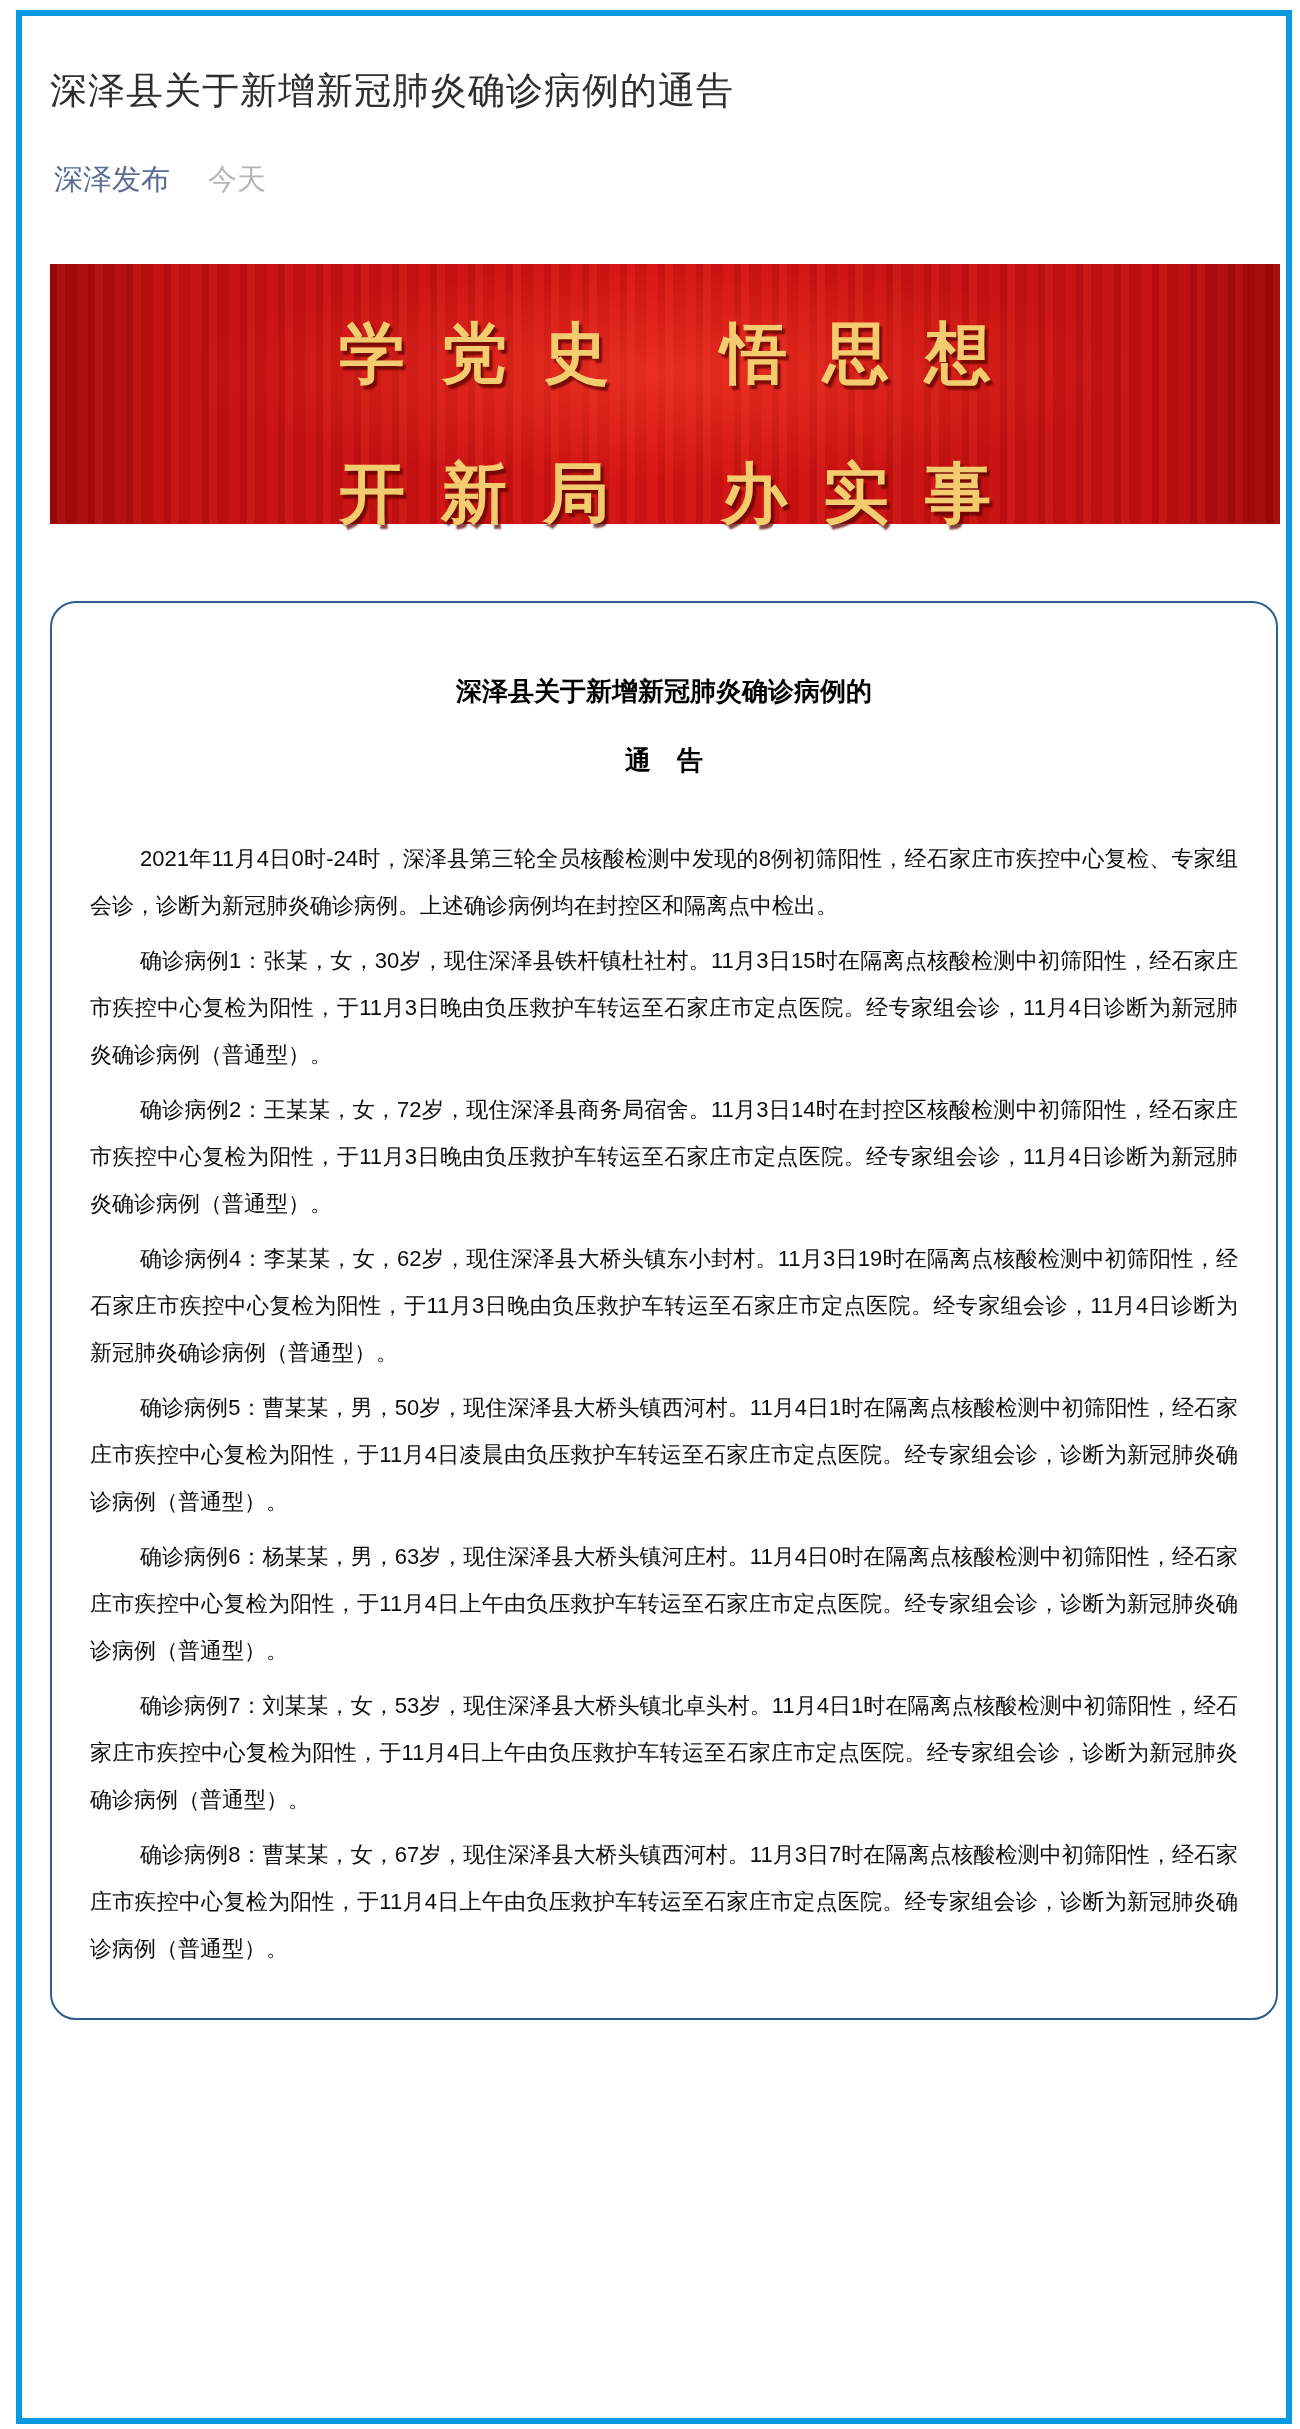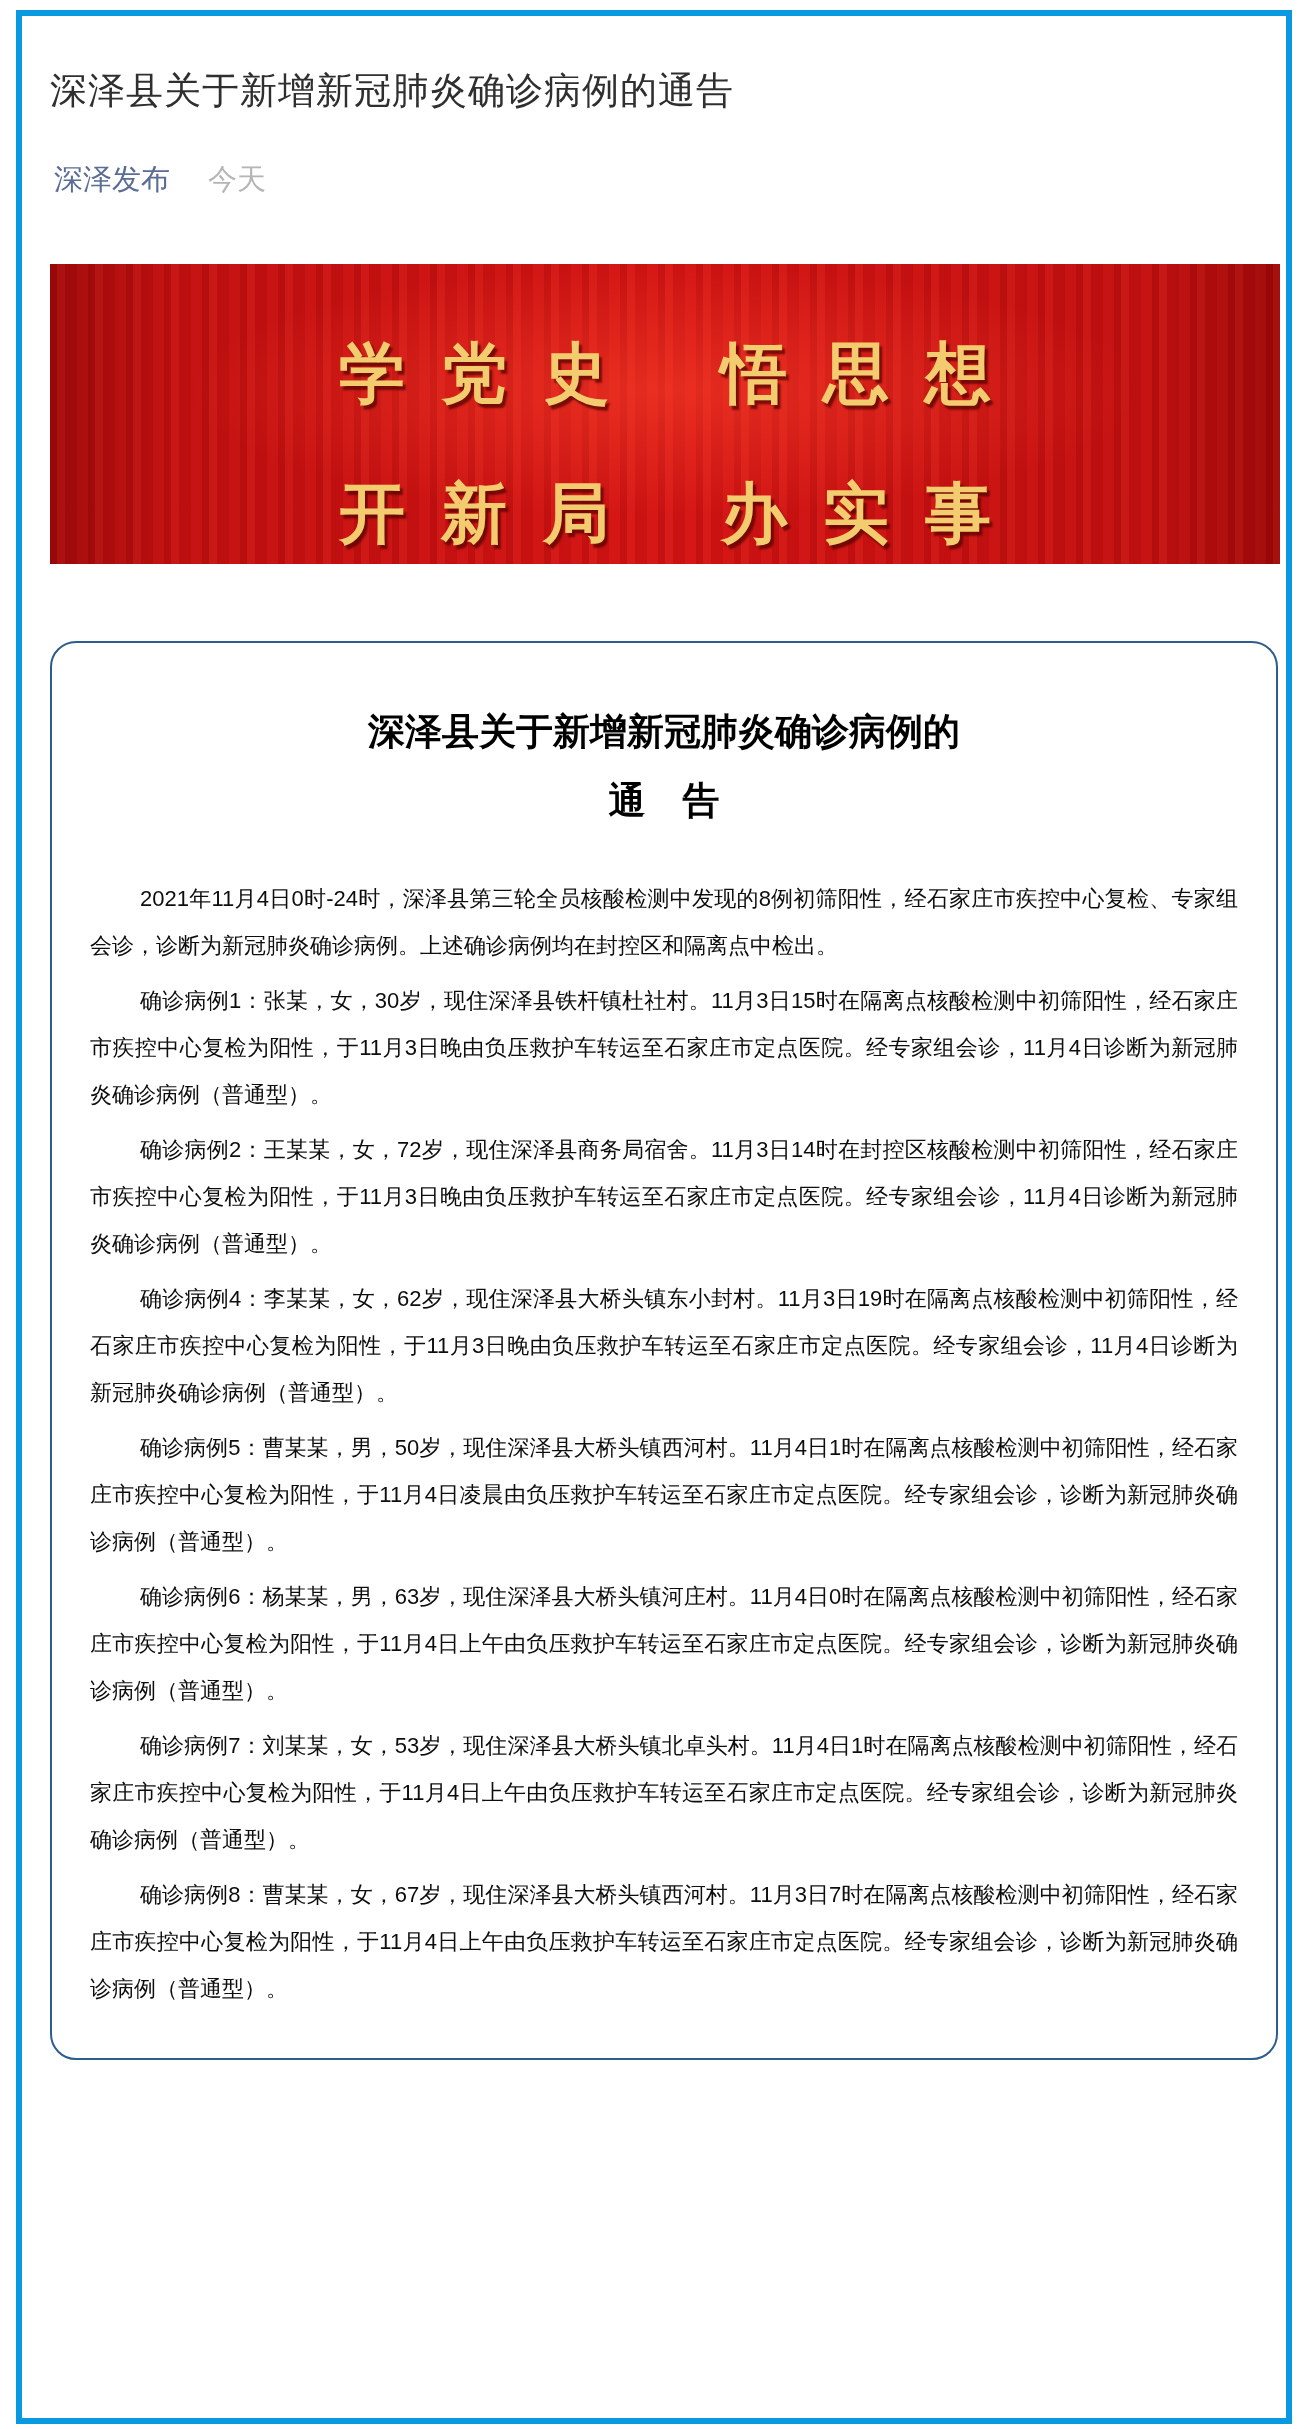--- a/index.html
+++ b/index.html
@@ -38,21 +38,21 @@
     gap: 30px;
   }
   .byline .account { color: #5b6c95; }
   .byline .time    { color: #b5b5b5; }
 
   
   .banner {
     margin-left: 6px;
     margin-top: 60px;
     width: 1230px;
-    height: 300px;
+    height: 260px;
     background:
       radial-gradient(ellipse 55% 60% at 50% 42%, rgba(255,70,45,0.50), rgba(255,70,45,0) 70%),
       repeating-linear-gradient(90deg,
         rgba(120,0,0,0.16) 0 7px,
         rgba(255,90,60,0.10) 7px 15px,
         rgba(150,5,5,0.14) 15px 27px,
         rgba(235,60,40,0.08) 27px 38px),
       linear-gradient(90deg, #9d090b, #c11011 10%, #d41414 50%, #c11011 90%, #9a080a);
     display: flex;
     flex-direction: column;
@@ -83,21 +83,21 @@
     width: 1228px;
     border: 2px solid #2c5d8c;
     border-radius: 26px;
     padding: 50px 30px 38px 30px;
     background: #ffffff;
   }
   .notice-title {
     text-align: center;
     font-weight: bold;
     color: #000000;
-    font-size: 37px;
+    font-size: 26px;
     line-height: 61px;
     margin-bottom: 28px;
   }
   .notice-body p {
     font-size: 22px;
     line-height: 47px;
     color: #0d0d0d;
     text-align: justify;
     text-indent: 50px;
   }

